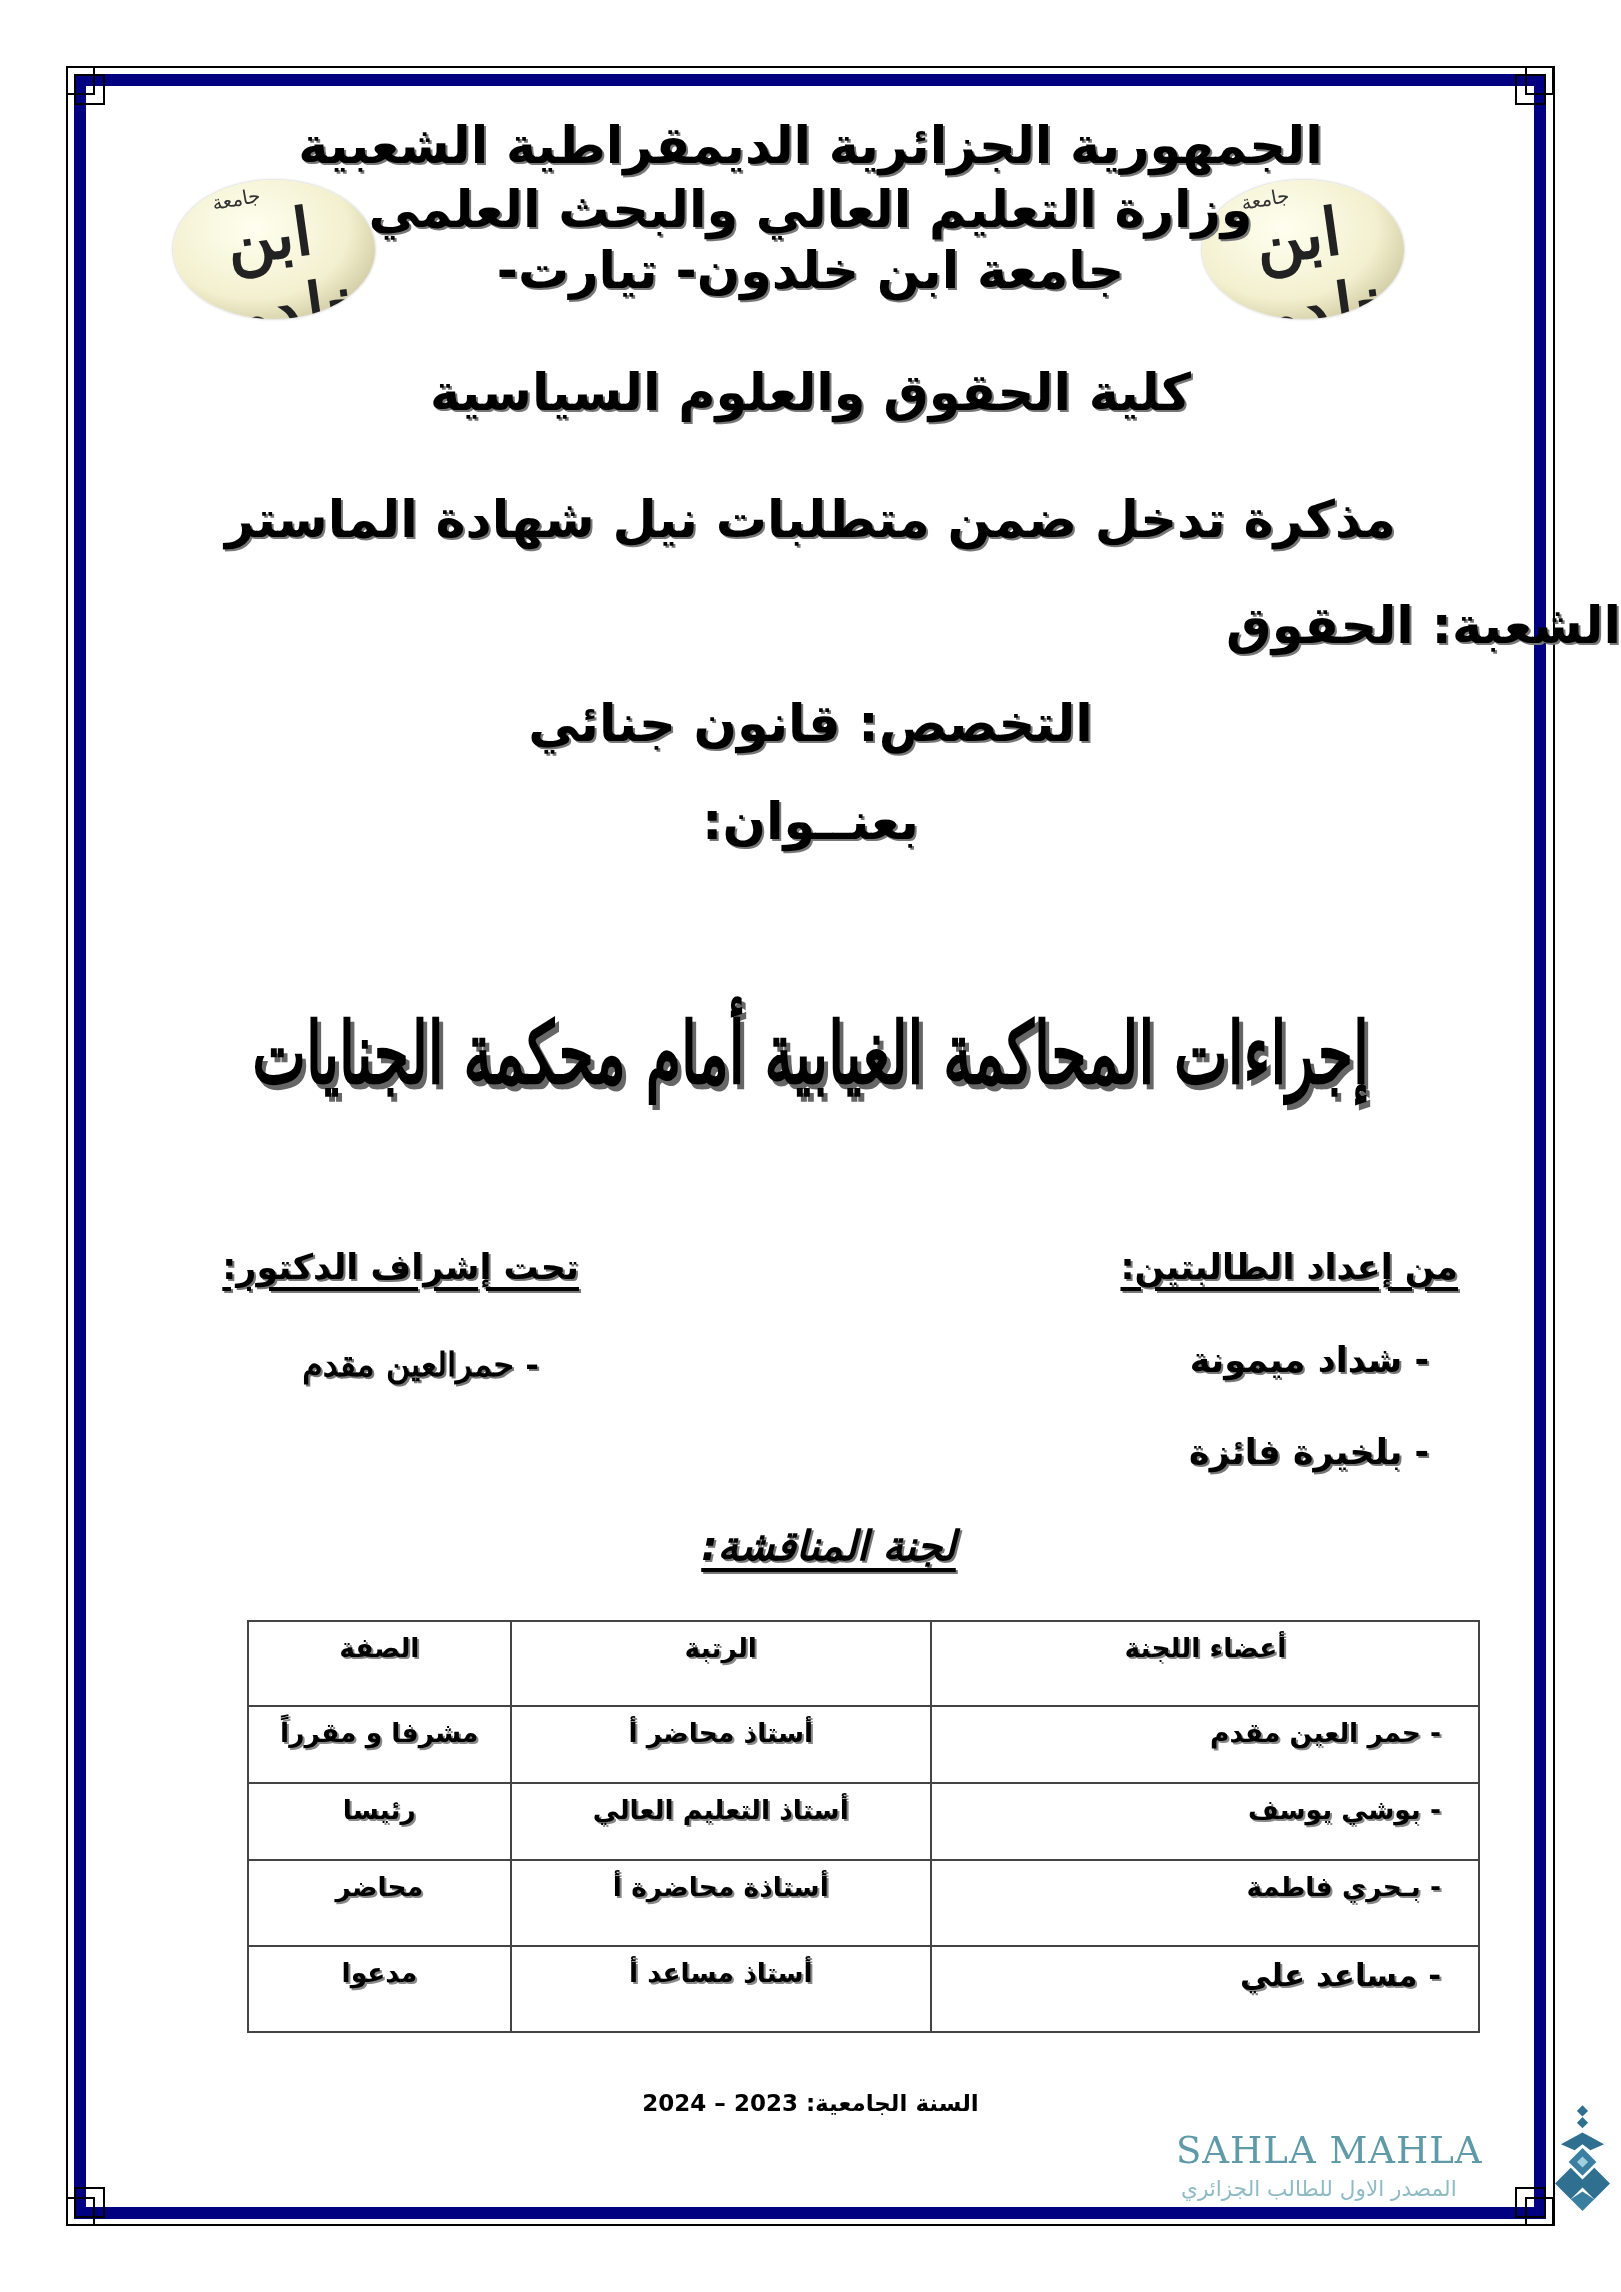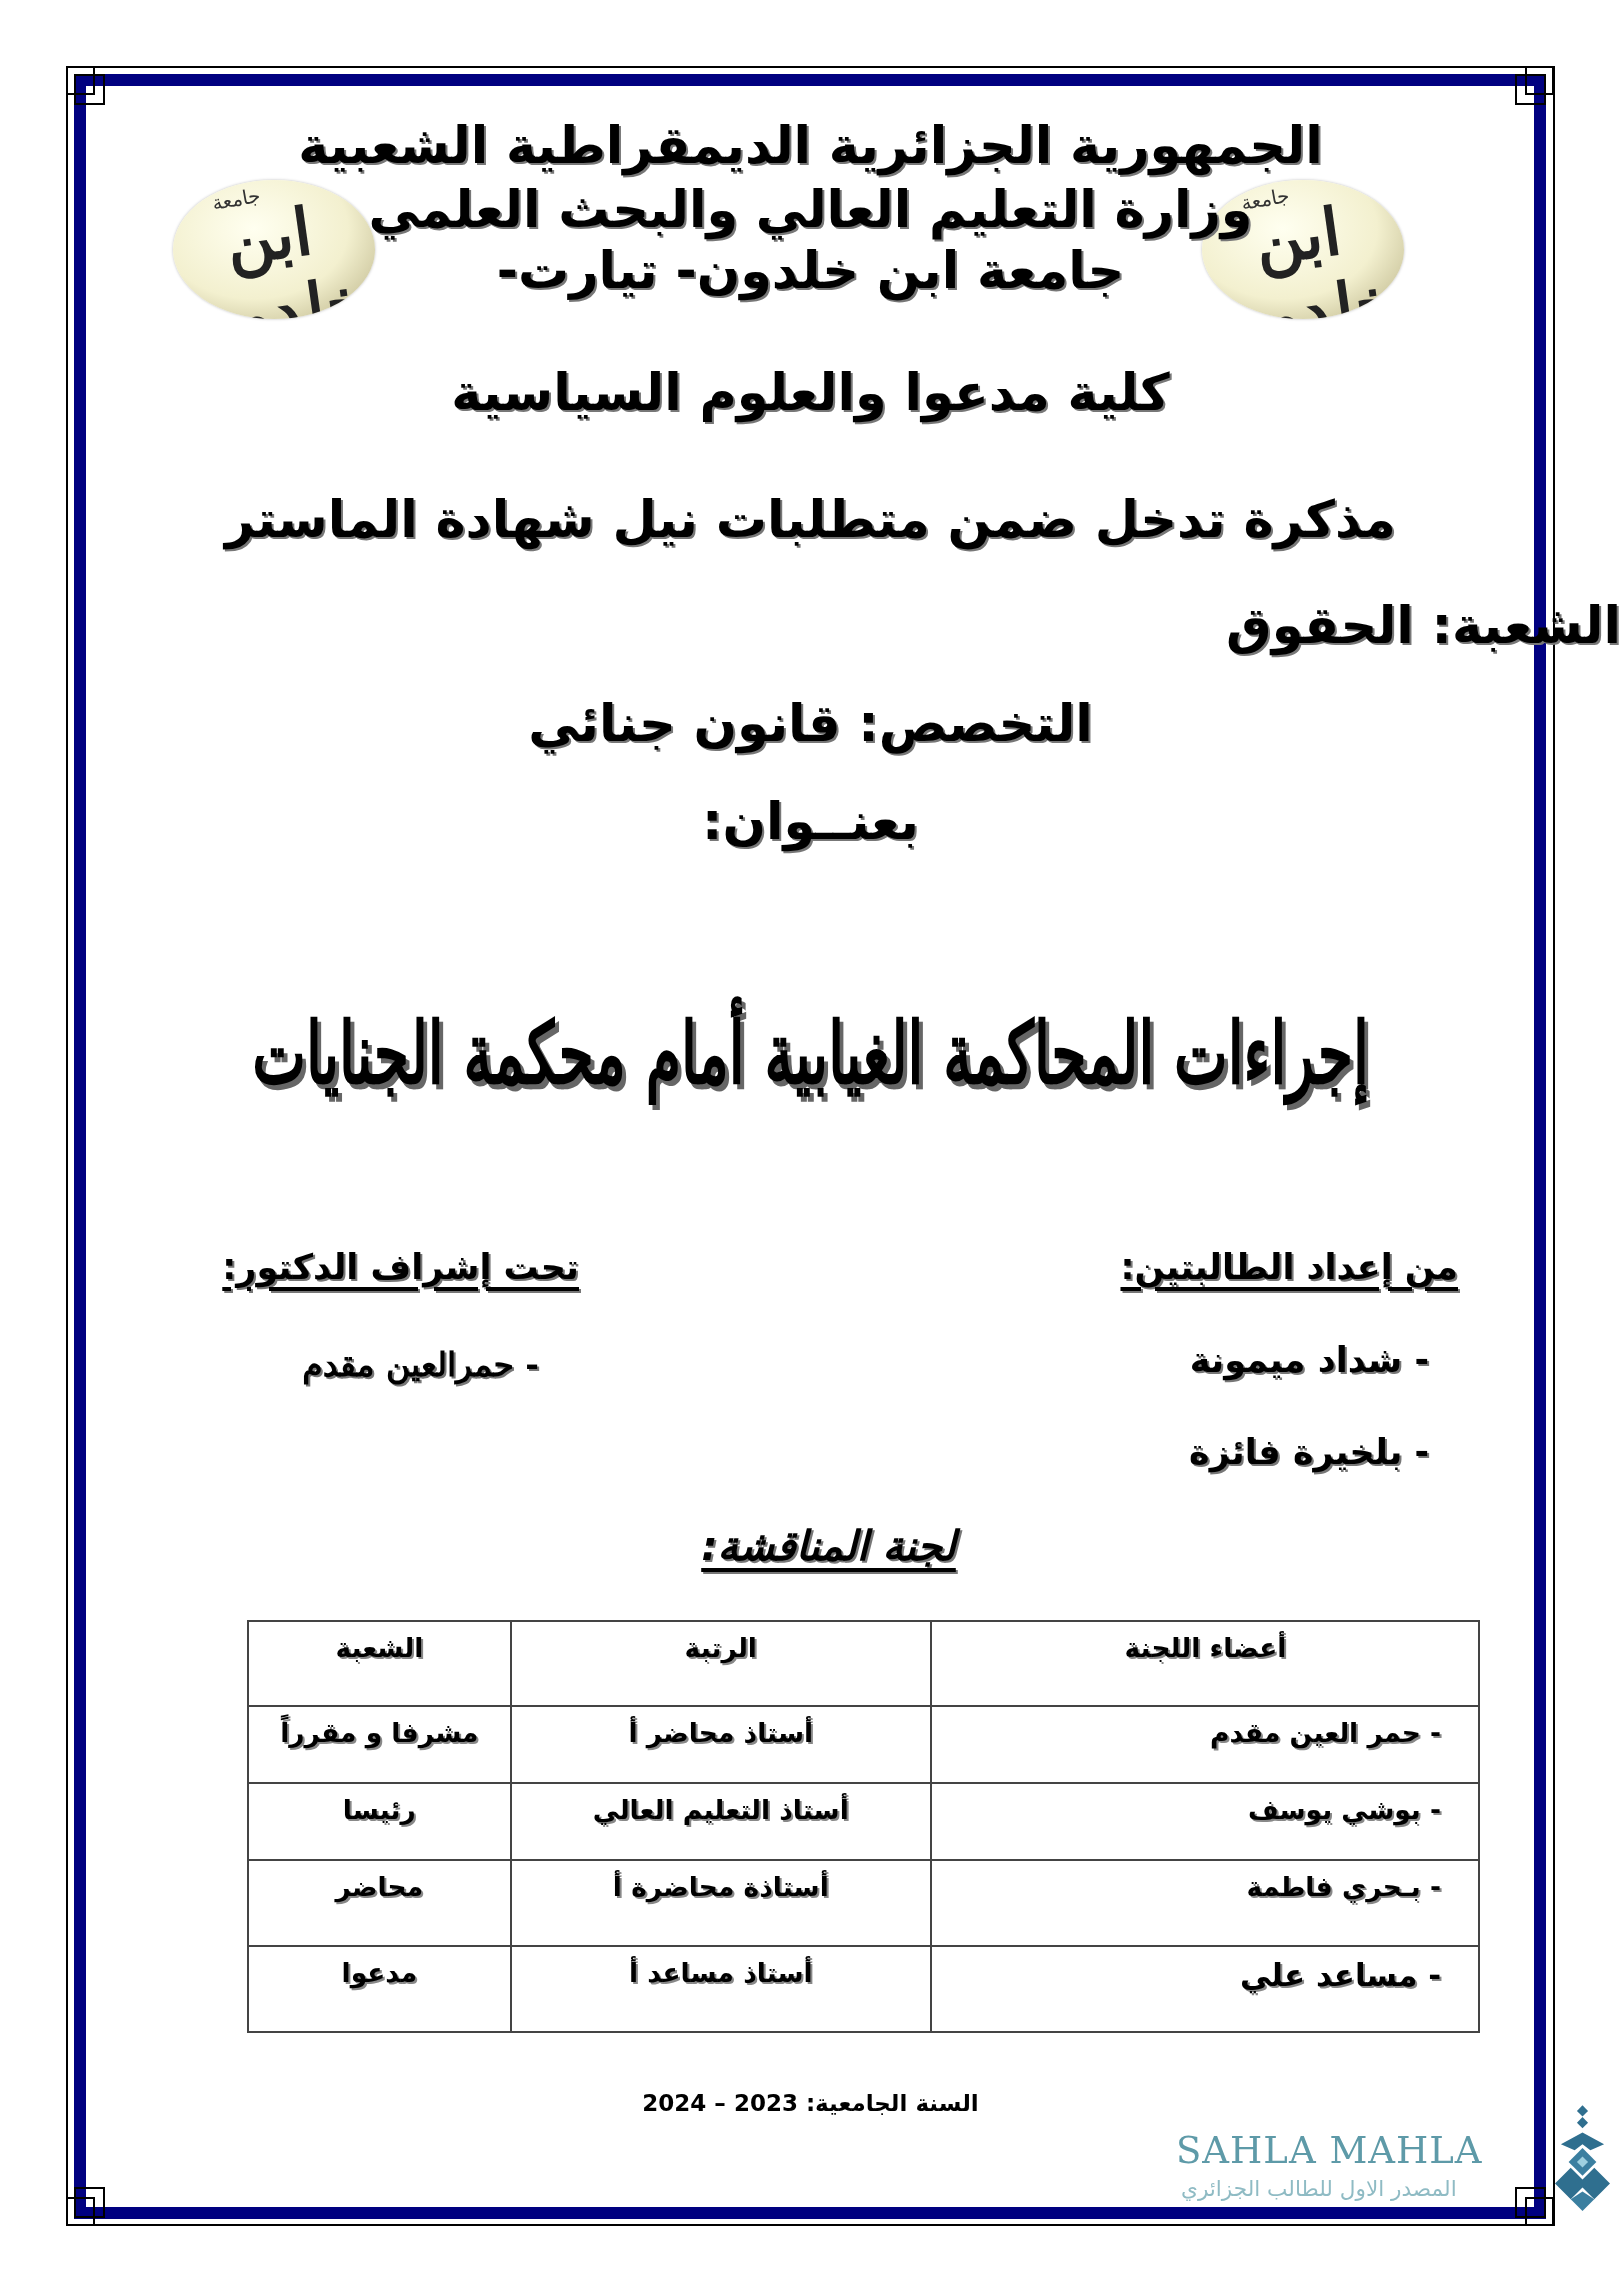--- a/index.html
+++ b/index.html
@@ -54,21 +54,21 @@
 </div>
 <div class="logo" style="left:1202px;top:180px;">
   <span class="small">جامعة</span>
   <div class="glyph">ابن خلدون</div>
 </div>
 
 <div class="center ar h1" style="top:116px;">الجمهورية الجزائرية الديمقراطية الشعبية</div>
 <div class="center ar h1" style="top:180px;">وزارة التعليم العالي والبحث العلمي</div>
 <div class="center ar h1" style="top:241px;">جامعة ابن خلدون- تيارت-</div>
 
-<div class="center ar h1" style="top:363px;">كلية مدعوا والعلوم السياسية</div>
+<div class="center ar h1" style="top:363px;">كلية الحقوق والعلوم السياسية</div>
 <div class="center ar h1" style="top:490px;">مذكرة تدخل ضمن متطلبات نيل شهادة الماستر</div>
 <div class="center ar h1" style="top:596px;text-align:right;">الشعبة: الحقوق</div>
 <div class="center ar h1" style="top:694px;">التخصص: قانون جنائي</div>
 <div class="center ar h1" style="top:792px;">بعنــوان:</div>
 
 <div class="center ar title" style="top:1019px;">إجراءات المحاكمة الغيابية أمام محكمة الجنايات</div>
 
 <div class="abs ar h1 u" style="right:163px;top:1238px;font-size:35px;">من إعداد الطالبتين:</div>
 <div class="abs ar h1" style="right:192px;top:1331px;font-size:35px;">- شداد ميمونة</div>
 <div class="abs ar h1" style="right:192px;top:1423px;font-size:35px;">- بلخيرة فائزة</div>
@@ -76,21 +76,21 @@
 <div class="abs ar h1 u" style="right:1042px;top:1238px;font-size:35px;">تحت إشراف الدكتور:</div>
 <div class="abs ar h1" style="right:1082px;top:1335px;font-size:33px;font-family:'DejaVu Serif',serif;">- حمرالعين مقدم</div>
 
 <div class="center ar h1 u" style="top:1517px;font-size:41px;font-style:italic;padding-left:36px;">لجنة المناقشة:</div>
 
 <table class="jury">
   <tbody>
       <tr class="row-h">
     <td class="c1" style="text-align:center;padding-right:0;">أعضاء اللجنة</td>
     <td class="c2">الرتبة</td>
-    <td class="c3">الشعبة</td>
+    <td class="c3">الصفة</td>
   </tr>
   <tr class="row">
     <td class="c1">- حمر العين مقدم</td>
     <td class="c2">أستاذ محاضر أ</td>
     <td class="c3">مشرفا و مقرراً</td>
   </tr>
   <tr class="row">
     <td class="c1">- بوشي يوسف</td>
     <td class="c2">أستاذ  التعليم العالي</td>
     <td class="c3">رئيسا</td>

